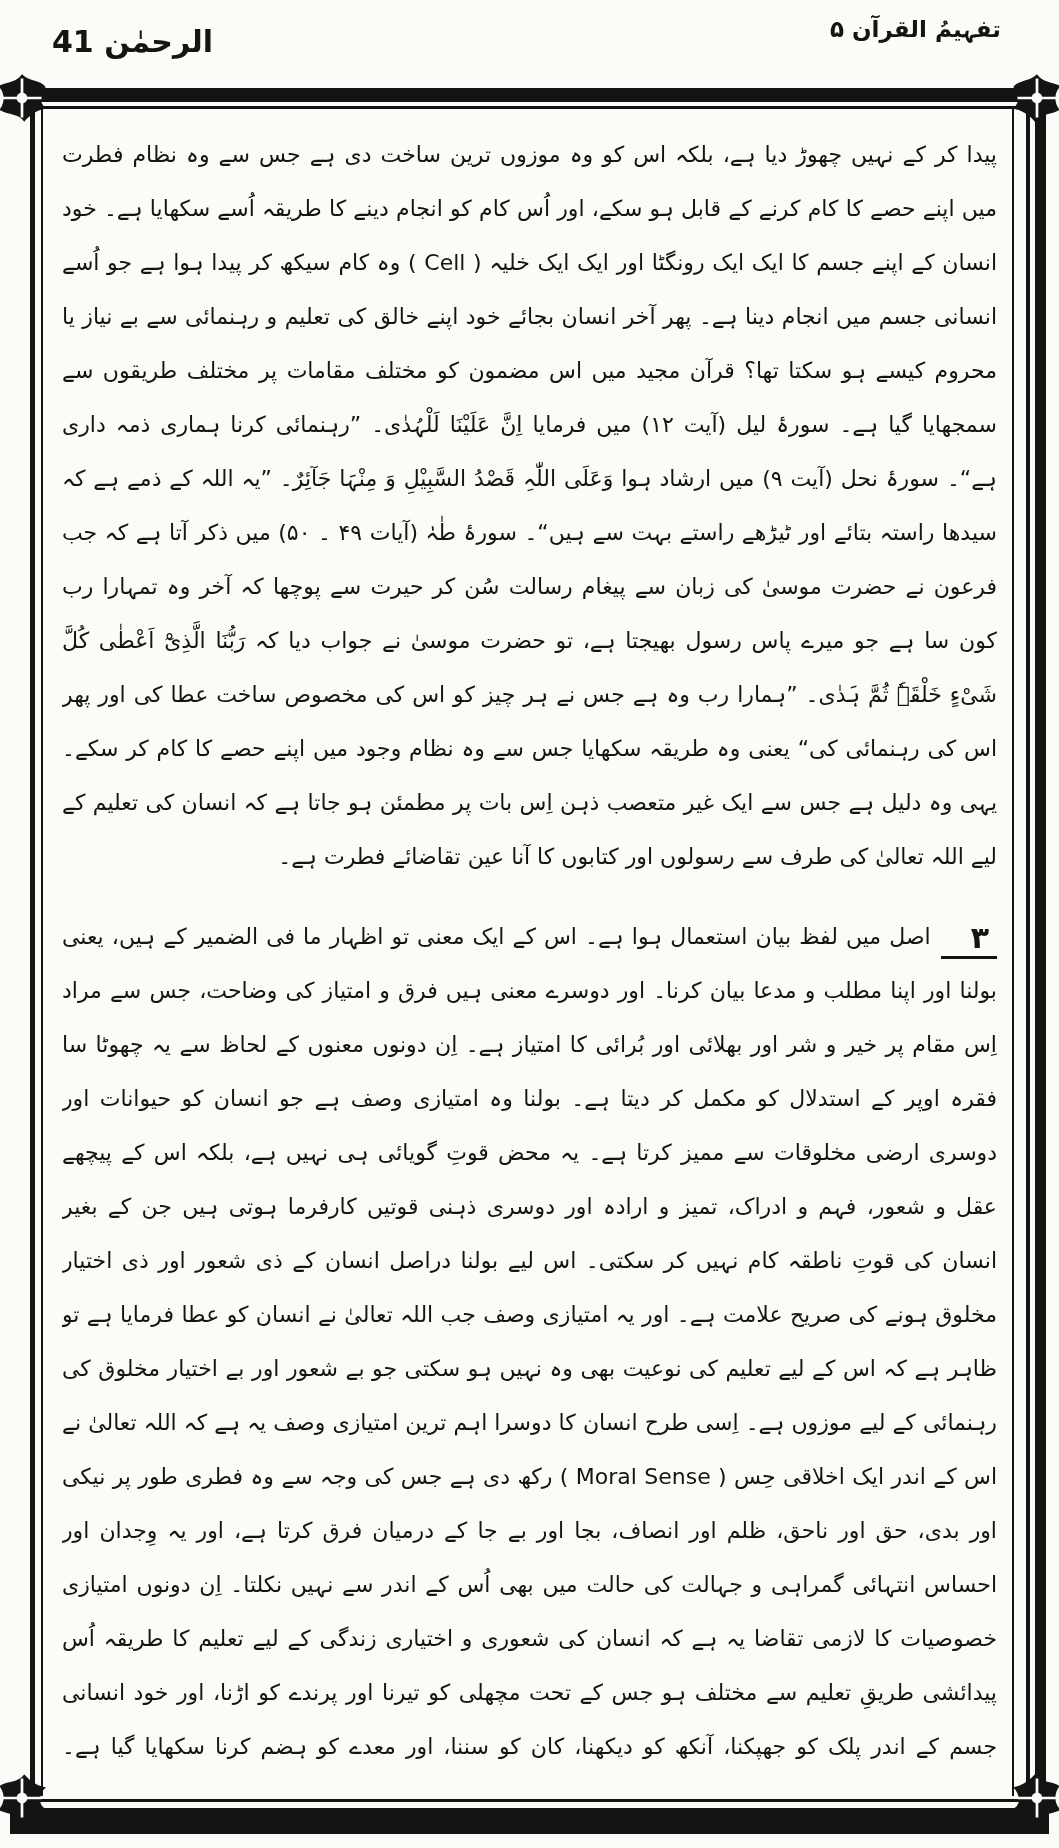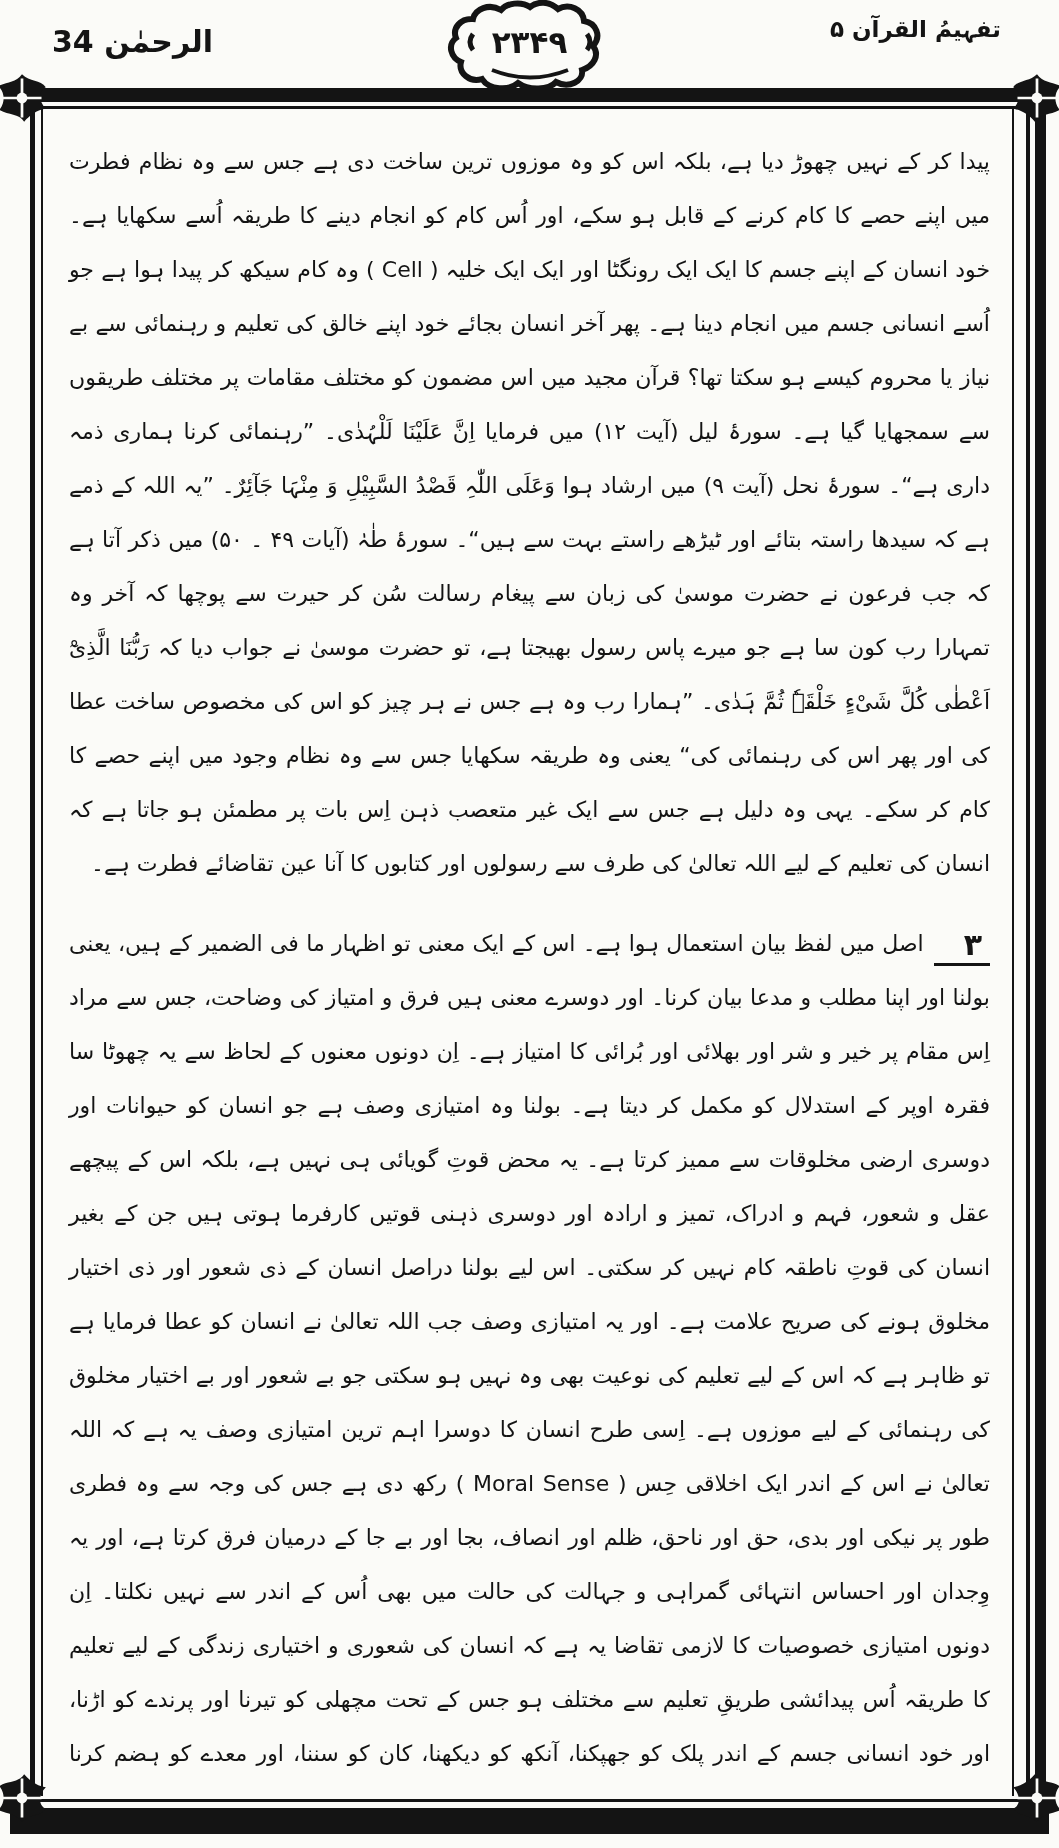--- a/index.html
+++ b/index.html
@@ -58,49 +58,40 @@
   
   .text-block{
     position:absolute;
     left:62px;right:62px;top:128px;bottom:64px;
     overflow:hidden;
     direction:rtl;
     font-size:22px;
     line-height:54px;
     text-align:justify;
   }
-  .para{margin:7px;}
+  .para{margin:0;}
   .para + .para{margin-top:26px;}
   .note-marker{
     display:inline-block;
     font-weight:700;
     font-size:30px;
     line-height:30px;
     border-bottom:3px solid var(--ink);
     padding:0 8px 3px 30px;
     margin-left:10px;
     vertical-align:-4px;
   }
 </style>
 </head>
 <body>
 
 <div class="page">
 
-  <div class="hdr-left">الرحمٰن 34</div>
+  <div class="hdr-left">الرحمٰن 41</div>
 
-  <div class="medallion">
-    <svg viewBox="0 0 170 92" aria-hidden="true">
-      <path d="M85 7 C76 1 62 3 56 10 C44 3 30 9 28 19 C16 18 7 28 11 38 C2 45 6 58 16 62 C13 73 25 83 37 79 C44 90 64 91 73 83 C84 91 104 90 111 82 C124 89 139 81 137 70 C149 66 155 55 148 46 C157 36 151 23 139 21 C138 9 124 3 113 9 C104 1 93 1 85 7 Z" fill="none" stroke="#141414" stroke-width="6"></path>
-      <path d="M47 70 Q85 85 123 70" fill="none" stroke="#141414" stroke-width="4"></path>
-      <path d="M28 34 q-6 8 0 16" fill="none" stroke="#141414" stroke-width="5"></path>
-      <path d="M142 34 q6 8 0 16" fill="none" stroke="#141414" stroke-width="5"></path>
-    </svg>
-    <span class="num">۲۳۴۹</span>
-  </div>
 
   <div class="hdr-right">تفہیمُ القرآن ۵</div>
 
   <div class="fr fr-top-bar"></div>
   <div class="fr fr-top-line"></div>
   <div class="fr fr-left-outer"></div>
   <div class="fr fr-left-inner"></div>
   <div class="fr fr-right-outer"></div>
   <div class="fr fr-right-mid"></div>
   <div class="fr fr-right-inner"></div>

